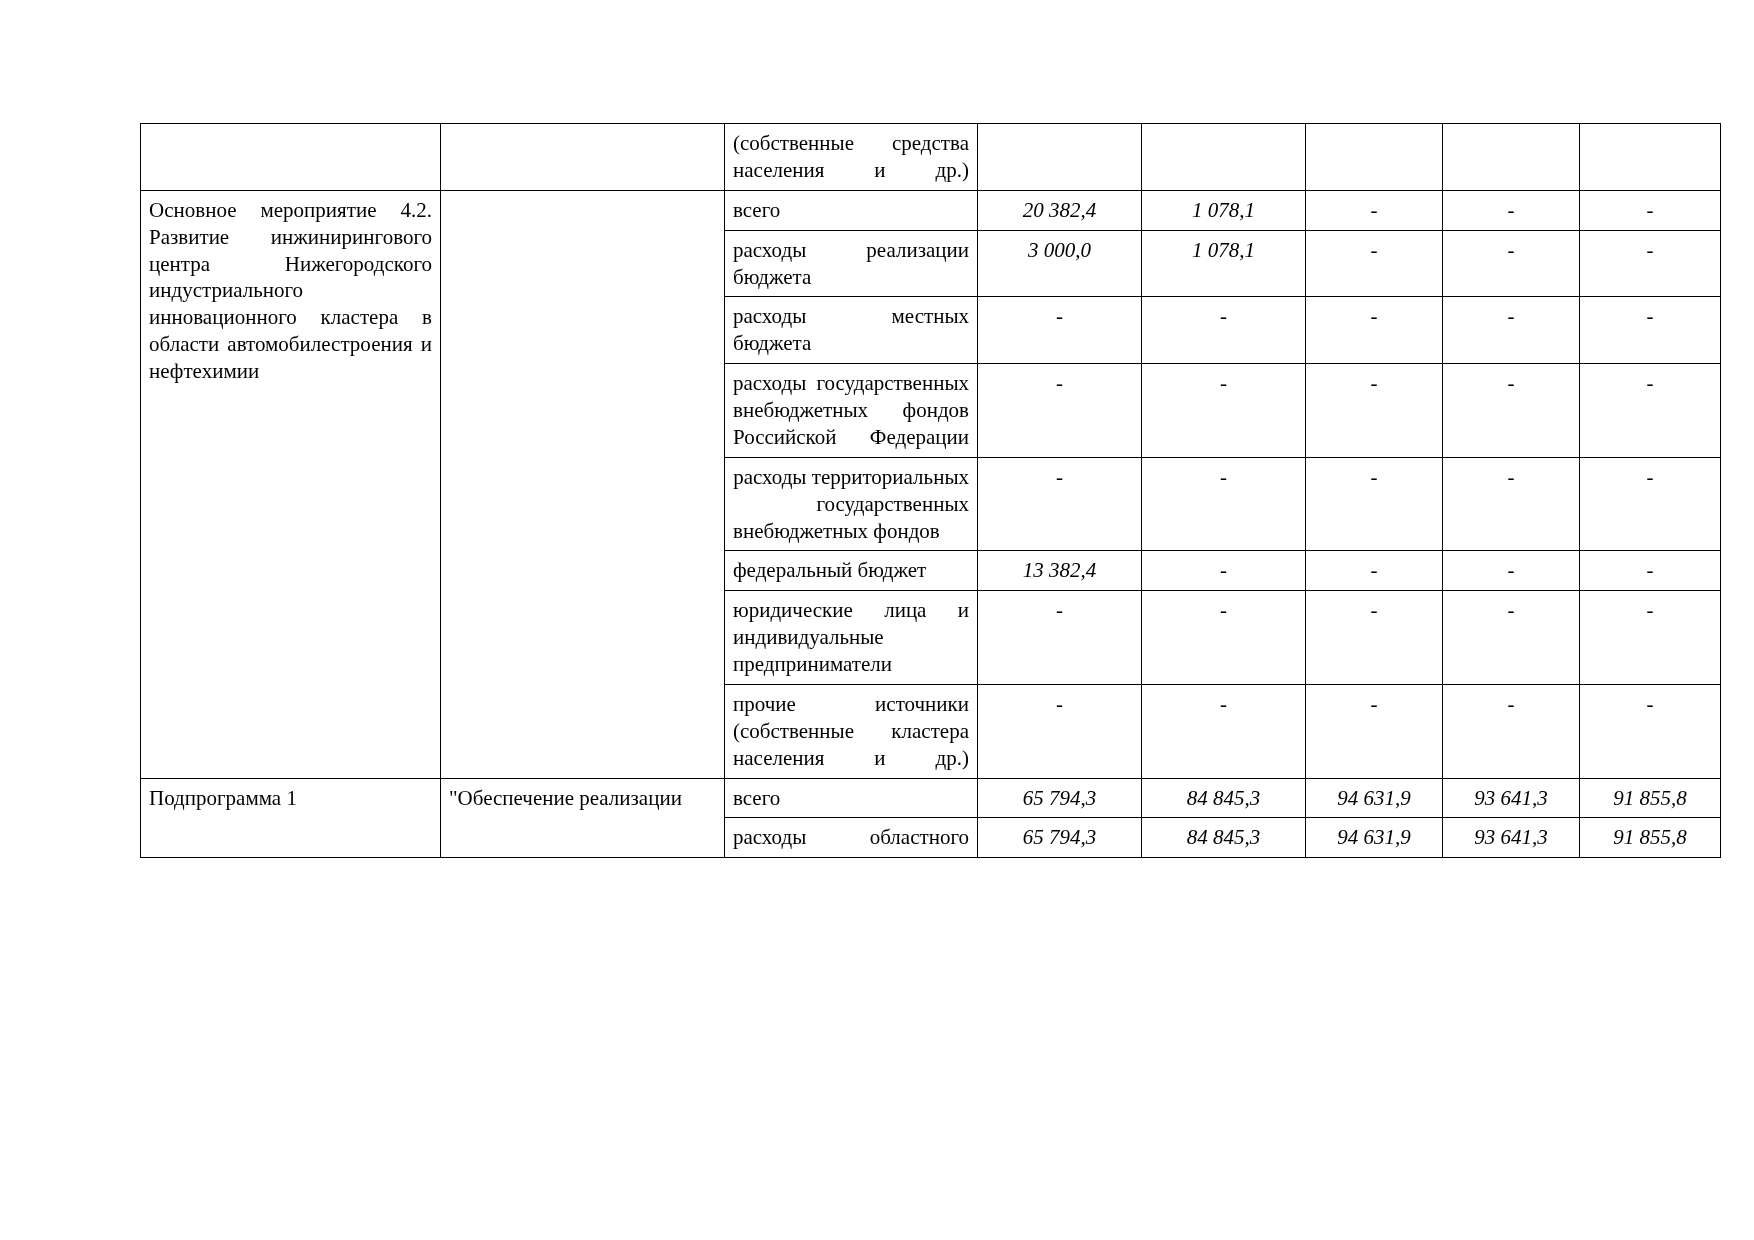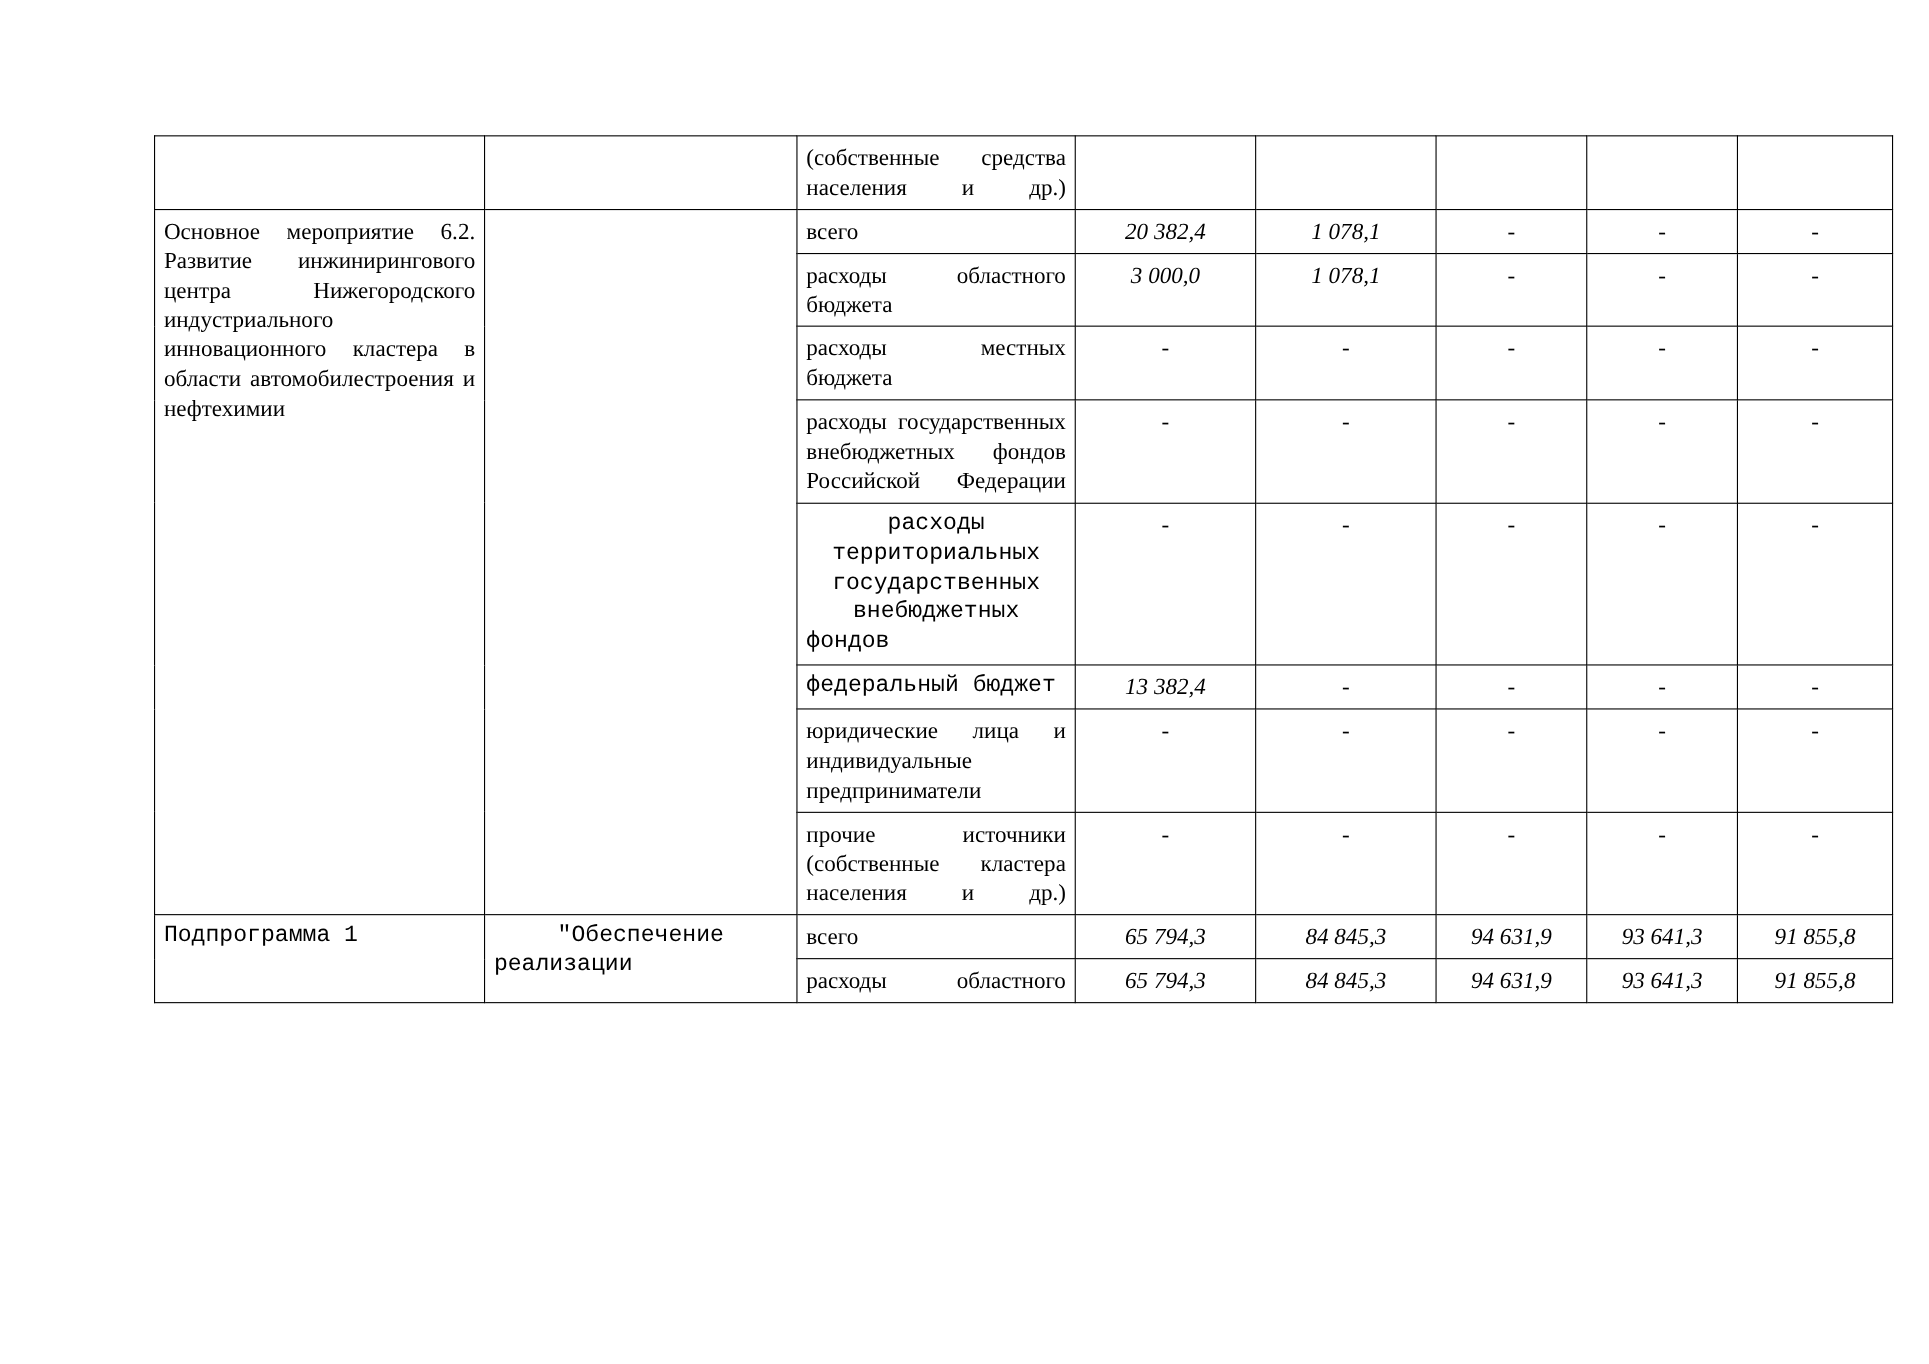--- a/index.html
+++ b/index.html
@@ -39,23 +39,22 @@
   }
   td.name-col   { width: 300px; text-align: justify; text-align-last: justify; }
   td.prog-col   { width: 284px; text-align: left; }
   td.item-col   { width: 253px; text-align: justify; text-align-last: justify; }
   td.num-col    { width: 164px; text-align: center; vertical-align: top; font-style: italic; }
   .justify-block {
     text-align: justify;
     text-align-last: justify;
   }
   .left-block {
-    text-align: center;
+    text-align: right;
     text-align-last: left;
-    font-family: Liberation Mono, monospace;
   }
 </style>
 </head>
 <body>
 
 <div class="page">
 
   <table class="doc-table">
     <colgroup>
       <col style="width:300px">
@@ -91,21 +90,21 @@
       <td class="num-col">
         <span></span>
       </td>
       <td class="num-col">
         <span></span>
       </td>
     </tr>
 
     <tr>
       <td class="name-col" rowspan="8">
-        <div class="justify-block">Основное мероприятие 6.2. Развитие инжинирингового центра Нижегородского индустриального инновационного кластера в области автомобилестроения и нефтехимии</div>
+        <div class="justify-block">Основное мероприятие 4.2. Развитие инжинирингового центра Нижегородского индустриального инновационного кластера в области автомобилестроения и нефтехимии</div>
       </td>
       <td class="prog-col" rowspan="8">
         <span></span>
       </td>
       <td class="item-col">
         <span>всего</span>
       </td>
       <td class="num-col">
         <span>20 382,4</span>
       </td>
@@ -118,21 +117,21 @@
       <td class="num-col">
         <span>-</span>
       </td>
       <td class="num-col">
         <span>-</span>
       </td>
     </tr>
 
     <tr>
       <td class="item-col">
-        <span>расходы областного бюджета</span>
+        <span>расходы реализации бюджета</span>
       </td>
       <td class="num-col">
         <span>3 000,0</span>
       </td>
       <td class="num-col">
         <span>1 078,1</span>
       </td>
       <td class="num-col">
         <span>-</span>
       </td>

